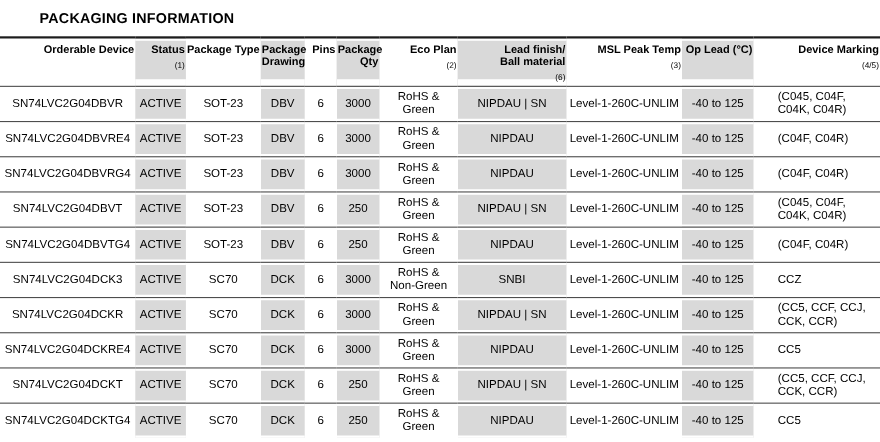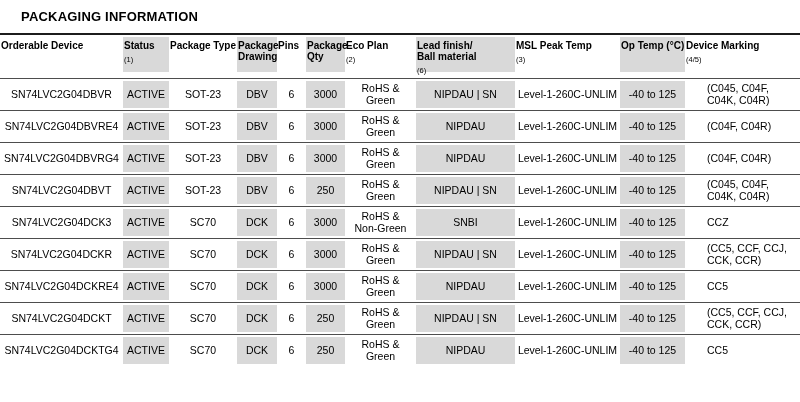--- a/index.html
+++ b/index.html
@@ -16,33 +16,34 @@
     overflow:hidden;
     background:var(--bg);
     font-family:"Liberation Sans","DejaVu Sans",sans-serif;
     color:var(--txt);
   }
   .title{
     font-size:13px;
     font-weight:bold;
     letter-spacing:.2px;
     padding:9px 0 9px 21px;
+    margin-left:15px;
   }
   table{
     width:800px;
     table-layout:fixed;
     border-collapse:collapse;
     border-top:2px solid #1c1c1c;
   }
   col.w0{width:123px} col.w1{width:46px} col.w2{width:68px} col.w3{width:40px}
   col.w4{width:29px}  col.w5{width:39px} col.w6{width:71px} col.w7{width:99px}
   col.w8{width:105px} col.w9{width:65px} col.w10{width:115px}
   th{
     vertical-align:top;
-    text-align:left;
+    text-align:right;
     height:40px;
     padding:5px 1px 2px 1px;
     font-size:10px;
     line-height:11px;
     font-weight:bold;
   }
   th .hl{display:block;white-space:pre-line;}
   th .fn{
     display:block;
     margin-top:3px;
@@ -129,21 +130,21 @@
         <th class="c7 gray">
           <span class="hl">Lead finish/
 Ball material</span>
           <span class="fn">(6)</span>
         </th>
         <th class="c8">
           <span class="hl">MSL Peak Temp</span>
           <span class="fn">(3)</span>
         </th>
         <th class="c9 gray">
-          <span class="hl" style="white-space:nowrap">Op Temp (°C)</span>
+          <span class="hl" style="white-space:nowrap">Op Lead (°C)</span>
 
         </th>
         <th class="c10">
           <span class="hl">Device Marking</span>
           <span class="fn">(4/5)</span>
         </th>
       </tr>
     </thead>
     <tbody id="tbody">
         <tr>
@@ -192,20 +193,33 @@
           <td class="c3 gray">DBV</td>
           <td class="c4">6</td>
           <td class="c5 gray">250</td>
           <td class="c6">RoHS &amp; Green</td>
           <td class="c7 gray">NIPDAU | SN</td>
           <td class="c8">Level-1-260C-UNLIM</td>
           <td class="c9 gray">-40 to 125</td>
           <td class="c10">(C045, C04F, C04K, C04R)</td>
         </tr>
         <tr>
+          <td class="c0">SN74LVC2G04DBVTG4</td>
+          <td class="c1 gray">ACTIVE</td>
+          <td class="c2">SOT-23</td>
+          <td class="c3 gray">DBV</td>
+          <td class="c4">6</td>
+          <td class="c5 gray">250</td>
+          <td class="c6">RoHS &amp; Green</td>
+          <td class="c7 gray">NIPDAU</td>
+          <td class="c8">Level-1-260C-UNLIM</td>
+          <td class="c9 gray">-40 to 125</td>
+          <td class="c10">(C04F, C04R)</td>
+        </tr>
+        <tr>
           <td class="c0">SN74LVC2G04DCK3</td>
           <td class="c1 gray">ACTIVE</td>
           <td class="c2">SC70</td>
           <td class="c3 gray">DCK</td>
           <td class="c4">6</td>
           <td class="c5 gray">3000</td>
           <td class="c6">RoHS &amp;
 Non-Green</td>
           <td class="c7 gray">SNBI</td>
           <td class="c8">Level-1-260C-UNLIM</td>

